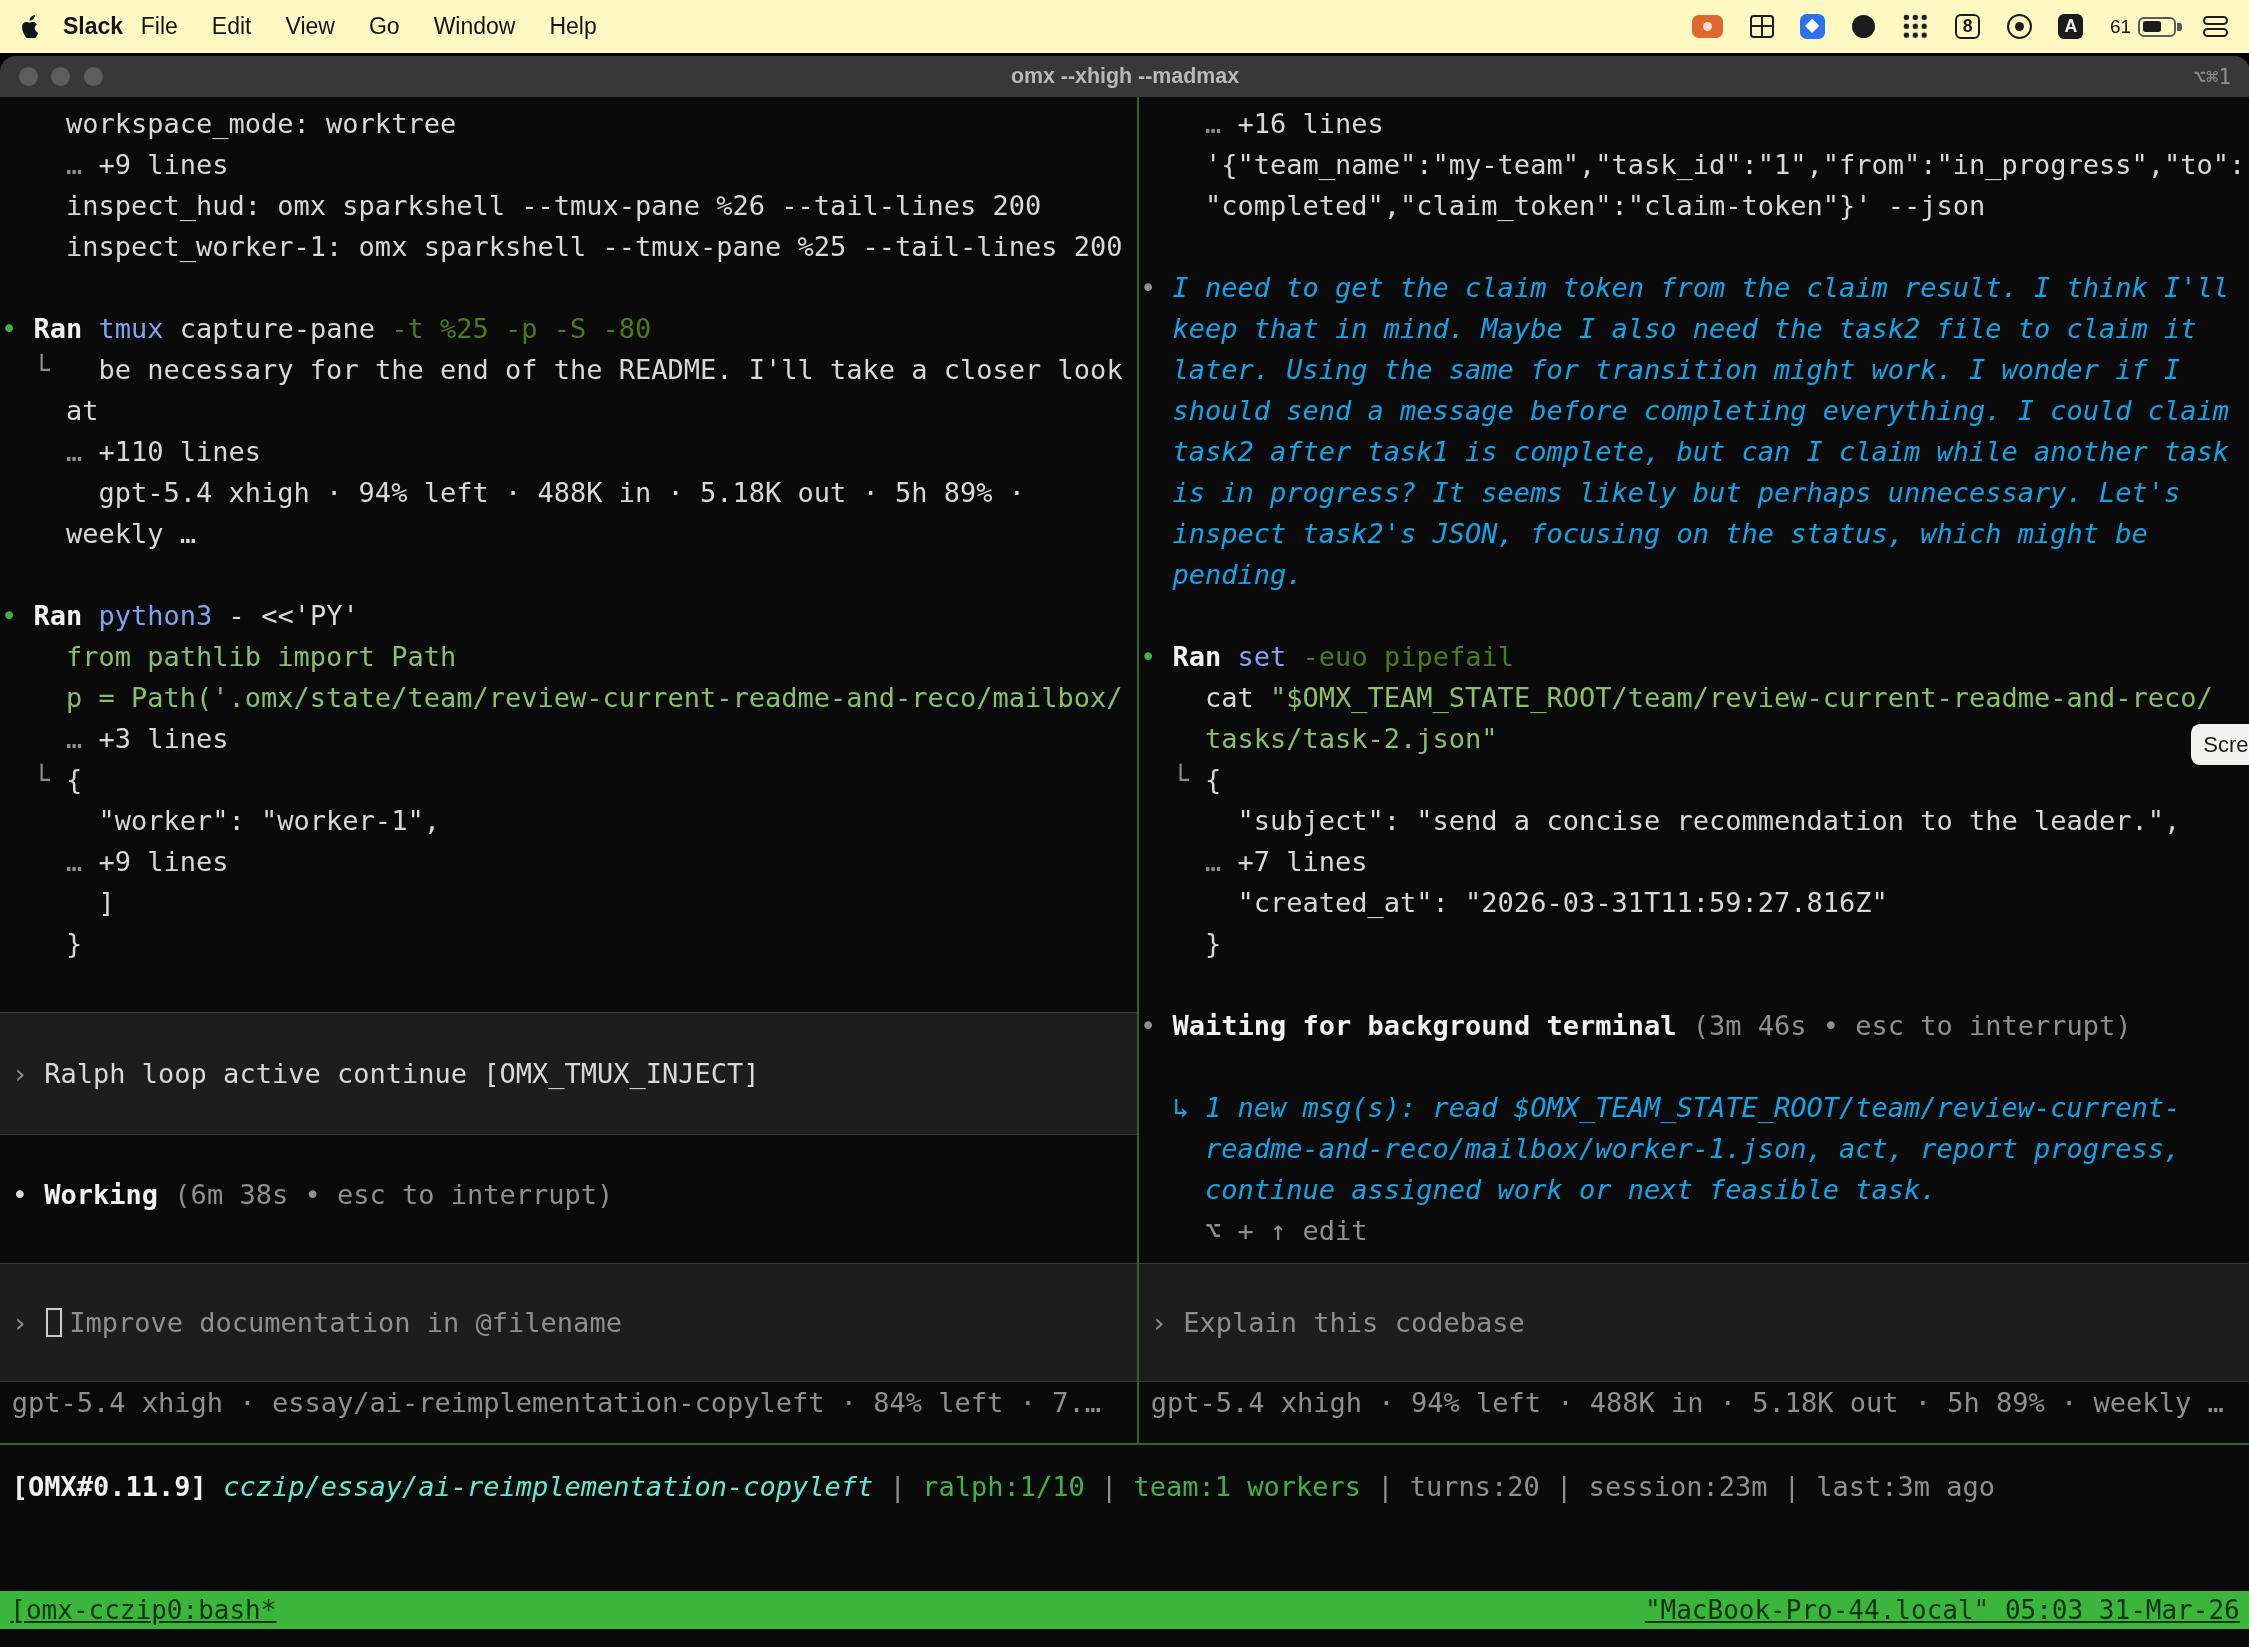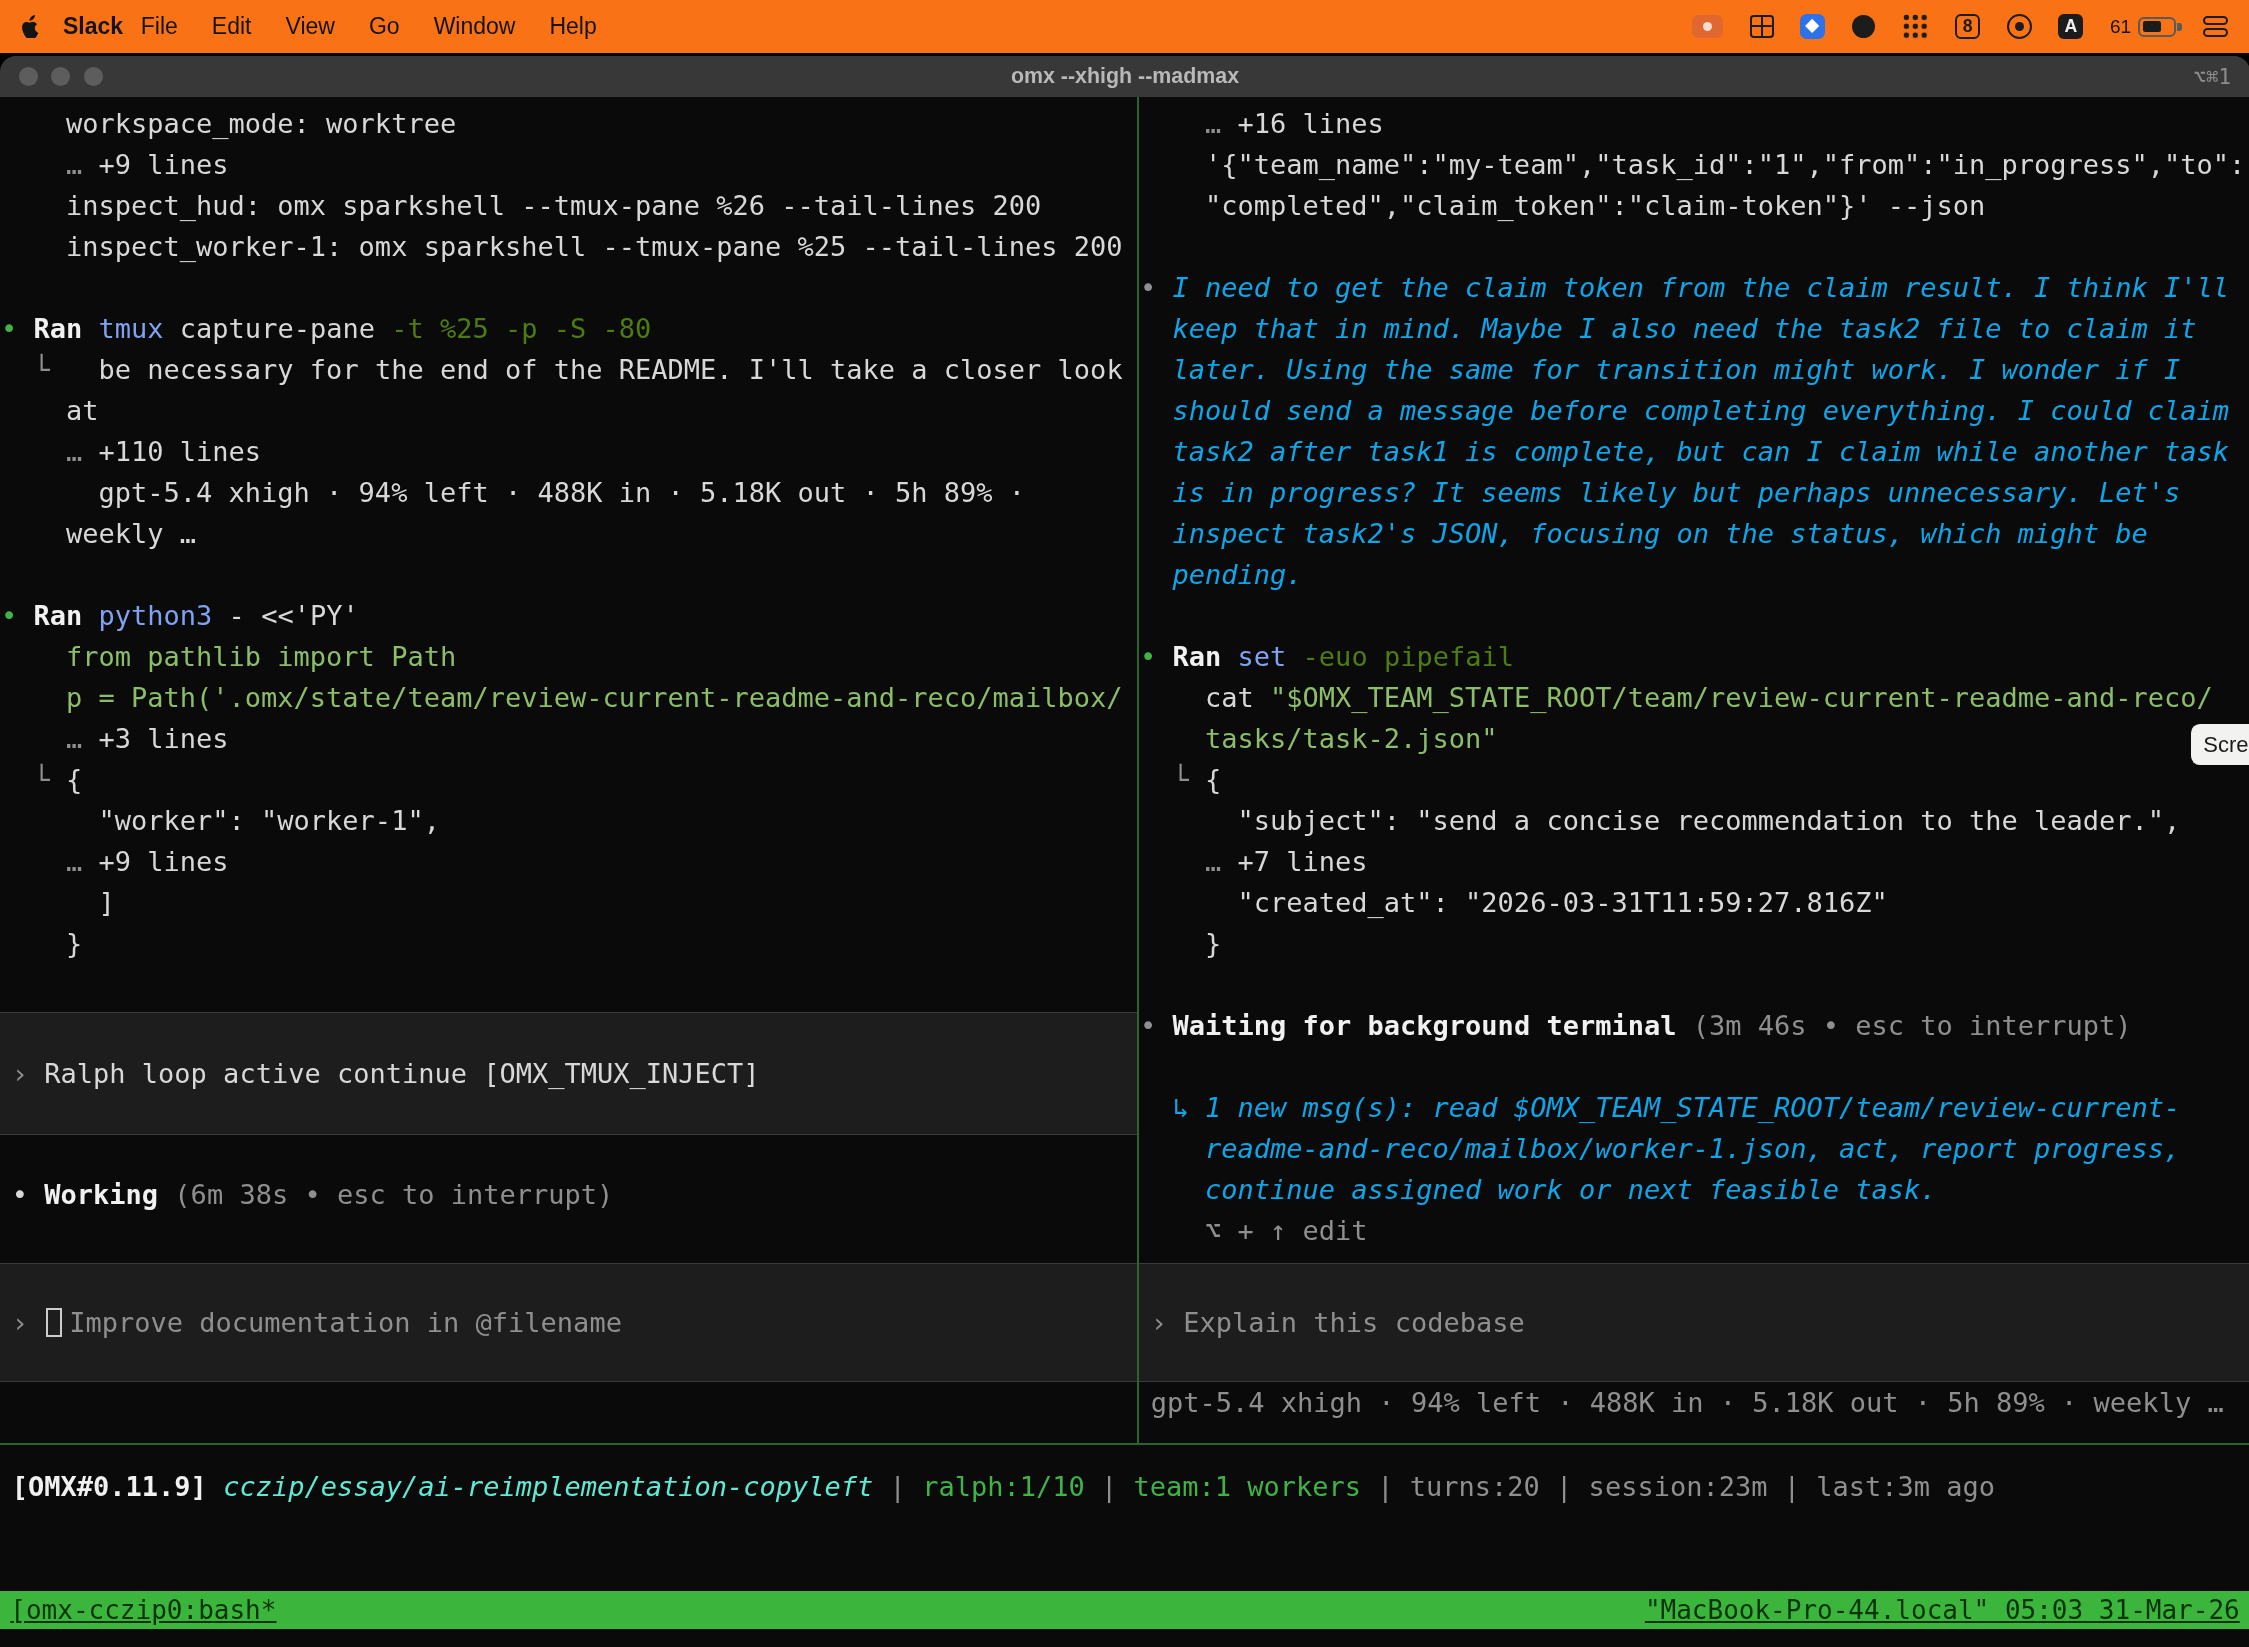--- a/index.html
+++ b/index.html
@@ -1,21 +1,21 @@
 <!DOCTYPE html>
 <html style="font-size:11.8px"><head>
 <meta charset="utf-8">
 <style>
   *{margin:0;padding:0;box-sizing:border-box;}
   html,body{background:#111;}
   .screen{position:relative;width:2250px;height:1648px;background:#000;overflow:hidden;
           font-family:"DejaVu Sans Mono",monospace;}
 
   
-  .menubar{position:absolute;top:0;left:0;width:100%;height:53px;background:#f97316;
+  .menubar{position:absolute;top:0;left:0;width:100%;height:53px;background:#fef9c3;
            display:flex;align-items:center;padding:0 22px;
            font-family:"Liberation Sans",sans-serif;font-size:23px;color:#141414;}
   .apple-logo{display:flex;align-items:center;}
   .menu-app{font-weight:700;margin:0 17.7px 0 22px;}
   .menus{display:flex;gap:34px;}
   .menu-item{cursor:default;}
   .status-icons{margin-left:auto;display:flex;align-items:center;gap:26.6px;}
   .ic{display:inline-flex;align-items:center;justify-content:center;}
   .rec{width:31px;height:23.6px;background:#e0672f;border-radius:6.6px;}
   .rec-dot{width:8.9px;height:8.9px;background:#f7ddcf;border-radius:50%;}
@@ -148,20 +148,21 @@
       <span class="tb-shortcut">⌥⌘1</span>
     </div>
 
     <div class="terminal">
 
       <div class="pane pane-left">
         <div class="lines" id="left-lines"><div class="tl-line"><span class="t-fg">    workspace_mode: worktree</span></div><div class="tl-line"><span class="t-dim">    … </span><span class="t-fg">+9 lines</span></div><div class="tl-line"><span class="t-fg">    inspect_hud: omx sparkshell --tmux-pane %26 --tail-lines 200</span></div><div class="tl-line"><span class="t-fg">    inspect_worker-1: omx sparkshell --tmux-pane %25 --tail-lines 200</span></div><div class="tl-line"></div><div class="tl-line"><span class="t-grnb">• </span><span class="t-b">Ran</span><span class="t-fg"> </span><span class="t-blu">tmux</span><span class="t-fg"> capture-pane </span><span class="t-red">-t %25 -p -S -80</span></div><div class="tl-line"><span class="t-dim">  └   </span><span class="t-fg">be necessary for the end of the README. I'll take a closer look</span></div><div class="tl-line"><span class="t-fg">    at</span></div><div class="tl-line"><span class="t-dim">    … </span><span class="t-fg">+110 lines</span></div><div class="tl-line"><span class="t-fg">      gpt-5.4 xhigh · 94% left · 488K in · 5.18K out · 5h 89% ·</span></div><div class="tl-line"><span class="t-fg">    weekly …</span></div><div class="tl-line"></div><div class="tl-line"><span class="t-grnb">• </span><span class="t-b">Ran</span><span class="t-fg"> </span><span class="t-blu">python3</span><span class="t-fg"> - &lt;&lt;'PY'</span></div><div class="tl-line"><span class="t-grn">    from pathlib import Path</span></div><div class="tl-line"><span class="t-grn">    p = Path('.omx/state/team/review-current-readme-and-reco/mailbox/</span></div><div class="tl-line"><span class="t-dim">    … </span><span class="t-fg">+3 lines</span></div><div class="tl-line"><span class="t-dim">  └ </span><span class="t-fg">{</span></div><div class="tl-line"><span class="t-fg">      "worker": "worker-1",</span></div><div class="tl-line"><span class="t-dim">    … </span><span class="t-fg">+9 lines</span></div><div class="tl-line"><span class="t-fg">      ]</span></div><div class="tl-line"><span class="t-fg">    }</span></div></div>
         <div class="band band-inject"><span class="t-dim">› </span><span class="t-fg">Ralph loop active continue [OMX_TMUX_INJECT]</span></div>
         <div class="working-line"><span class="t-fg">• </span><span class="t-b">Working</span><span class="t-dim"> (6m 38s • esc to interrupt)</span></div>
         <div class="band band-input"><span class="t-dim">› </span><span class="t-cur"></span><span class="t-dim">Improve documentation in @filename</span></div>
+        <div class="pane-footer">gpt-5.4 xhigh · essay/ai-reimplementation-copyleft · 84% left · 7.…</div>
       </div>
 
       <div class="divider"></div>
 
       <div class="pane pane-right">
         <div class="lines" id="right-lines"><div class="tl-line"><span class="t-dim">    … </span><span class="t-fg">+16 lines</span></div><div class="tl-line"><span class="t-fg">    '{"team_name":"my-team","task_id":"1","from":"in_progress","to":</span></div><div class="tl-line"><span class="t-fg">    "completed","claim_token":"claim-token"}' --json</span></div><div class="tl-line"></div><div class="tl-line"><span class="t-dim">• </span><span class="t-i">I need to get the claim token from the claim result. I think I'll</span></div><div class="tl-line"><span class="t-i">  keep that in mind. Maybe I also need the task2 file to claim it</span></div><div class="tl-line"><span class="t-i">  later. Using the same for transition might work. I wonder if I</span></div><div class="tl-line"><span class="t-i">  should send a message before completing everything. I could claim</span></div><div class="tl-line"><span class="t-i">  task2 after task1 is complete, but can I claim while another task</span></div><div class="tl-line"><span class="t-i">  is in progress? It seems likely but perhaps unnecessary. Let's</span></div><div class="tl-line"><span class="t-i">  inspect task2's JSON, focusing on the status, which might be</span></div><div class="tl-line"><span class="t-i">  pending.</span></div><div class="tl-line"></div><div class="tl-line"><span class="t-grnb">• </span><span class="t-b">Ran</span><span class="t-fg"> </span><span class="t-blu">set</span><span class="t-fg"> </span><span class="t-red">-euo pipefail</span></div><div class="tl-line"><span class="t-fg">    cat </span><span class="t-grn">"$OMX_TEAM_STATE_ROOT/team/review-current-readme-and-reco/</span></div><div class="tl-line"><span class="t-grn">    tasks/task-2.json"</span></div><div class="tl-line"><span class="t-dim">  └ </span><span class="t-fg">{</span></div><div class="tl-line"><span class="t-fg">      "subject": "send a concise recommendation to the leader.",</span></div><div class="tl-line"><span class="t-dim">    … </span><span class="t-fg">+7 lines</span></div><div class="tl-line"><span class="t-fg">      "created_at": "2026-03-31T11:59:27.816Z"</span></div><div class="tl-line"><span class="t-fg">    }</span></div><div class="tl-line"></div><div class="tl-line"><span class="t-dim">• </span><span class="t-b">Waiting for background terminal</span><span class="t-dim"> (3m 46s • esc to interrupt)</span></div><div class="tl-line"></div><div class="tl-line"><span class="t-i">  ↳ 1 new msg(s): read $OMX_TEAM_STATE_ROOT/team/review-current-</span></div><div class="tl-line"><span class="t-i">    readme-and-reco/mailbox/worker-1.json, act, report progress,</span></div><div class="tl-line"><span class="t-i">    continue assigned work or next feasible task.</span></div><div class="tl-line"><span class="t-dim">    ⌥ + ↑ edit</span></div></div>
         <div class="band band-input"><span class="t-dim">› </span><span class="t-dim">Explain this codebase</span></div>
         <div class="pane-footer">gpt-5.4 xhigh · 94% left · 488K in · 5.18K out · 5h 89% · weekly …</div>
         <div class="tooltip">Scre</div>
       </div>

